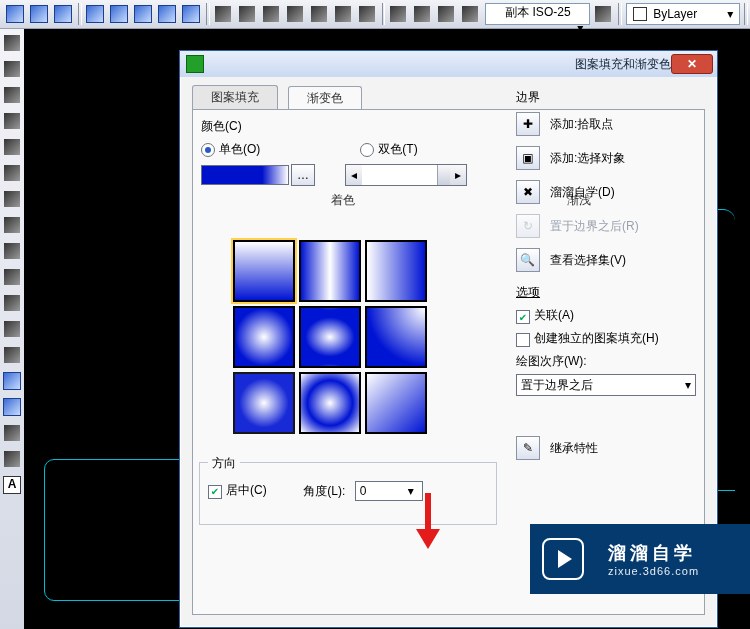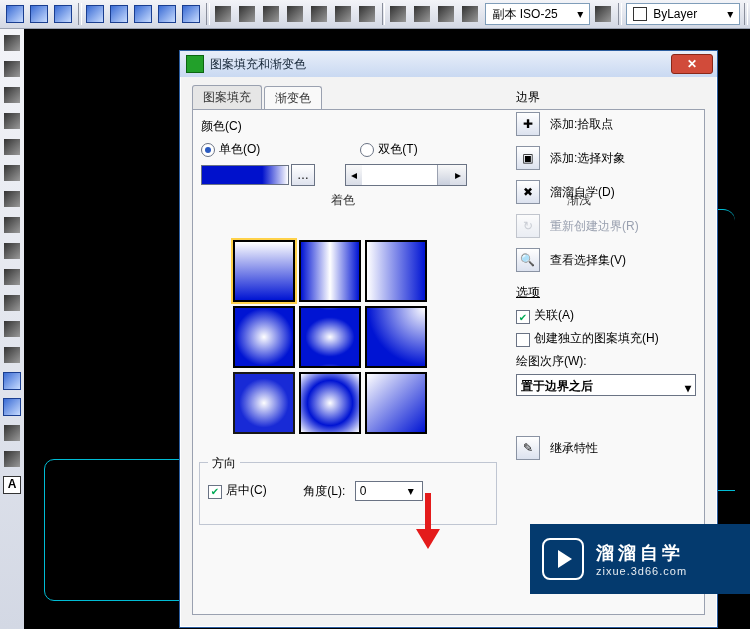--- a/index.html
+++ b/index.html
@@ -35,31 +35,31 @@
   .dots { position:absolute; left:28px; top:540px; width:135px; height:28px;
     background-image:radial-gradient(#666 0.7px, transparent 0.7px);
     background-size:6px 6px; }
 
   
   .dialog { position:absolute; left:179px; top:50px; width:537px; height:576px;
     background:#f3f3f3; border:1px solid #2b5da0; box-shadow:0 0 0 1px #fff inset; }
   .titlebar { height:26px; background:linear-gradient(#e8eef9,#c9d9f2);
     display:flex; align-items:center; padding-left:6px; }
   .titlebar .icon { width:16px; height:16px; background:#22a02a; border:1px solid #0c6512; margin-right:6px; }
-  .titlebar .title { flex:1; color:#123; }
+  .titlebar .title { flex:1; color:#123;text-align:right; }
   .titlebar .close { width:40px; height:18px; margin-right:4px;
     background:#d14b3a; border:1px solid #8a2718; border-radius:3px;
     display:flex; align-items:center; justify-content:center; color:#fff; font-weight:bold; }
 
   .body { position:absolute; left:6px; top:30px; right:6px; bottom:6px;
     background:#f3f3f3; }
 
   .tabs { display:flex; margin:4px 0 0 6px; }
-  .tab { padding:3px 10px; border:1px solid #9aa1b0; background:#e6e6e6;
-    border-bottom:none; border-radius:3px 3px 0 0; margin-right:2px; color:#333; }
+  .tab { padding:3px 18px; border:1px solid #9aa1b0; background:#e6e6e6;
+    border-bottom:none; border-radius:3px 3px 0 0; margin-right:10px; color:#333; }
   .tab.active { background:#f9f9f9; position:relative; top:1px; }
 
   .tabpane { border:1px solid #9aa1b0; background:#f9f9f9;
     margin:0 6px 6px 6px; height:488px; padding:8px; position:relative; }
 
   .row { margin-bottom:6px; }
   .radio { display:inline-flex; align-items:center; margin-right:40px; }
   .radio .dot { width:12px; height:12px; border:1px solid #6a7384; border-radius:50%;
     margin-right:4px; display:inline-flex; align-items:center; justify-content:center; background:#fff;}
   .radio.sel .dot::after { content:""; width:6px; height:6px; background:#2a5ac0; border-radius:50%; }
@@ -119,33 +119,33 @@
   
   .rpanel { position:absolute; left:330px; top:6px; width:190px; }
   .rpanel .section-title { margin:2px 0 6px 0; }
   .rbtn { display:flex; align-items:center; margin-bottom:10px; }
   .rbtn .ricon { width:22px; height:22px; border:1px solid #8a93a3;
     background:linear-gradient(#fff,#dce2ef); margin-right:10px;
     display:flex; align-items:center; justify-content:center; }
   .rbtn.disabled { color:#9aa1b0; }
   .rbtn.disabled .ricon { opacity:0.5; }
   .small-dd { width:170px; height:20px; border:1px solid #6a7384; background:#fff;
-    display:flex; align-items:flex-end; justify-content:space-between; padding:0 4px; margin-top:4px;font-weight:bold; }
+    display:flex; align-items:center; justify-content:space-between; padding:0 4px; margin-top:4px; }
 
   
   .red-arrow { position:absolute; left:416px; top:493px; width:24px; height:60px; z-index:30; }
   .red-arrow .shaft { position:absolute; left:9px; top:0; width:6px; height:38px; background:#e41b1b; }
   .red-arrow .head { position:absolute; left:0; top:36px; width:0; height:0;
     border-left:12px solid transparent; border-right:12px solid transparent;
     border-top:20px solid #e41b1b; }
 
   
   .wm { position:absolute; right:0; bottom:35px; width:220px; height:70px;
     background:#043a6e; display:flex; align-items:center; z-index:40;
-    color:#fff; }
+    color:#fff;gap:12px; }
   .wm .play { width:38px; height:38px; border:2px solid #fff; border-radius:8px;
     margin:0 12px; display:flex; align-items:center; justify-content:center; }
   .wm .play::after { content:""; border-left:14px solid #fff;
     border-top:9px solid transparent; border-bottom:9px solid transparent; margin-left:4px; }
   .wm .lines .ch { font-size:18px; font-weight:bold; letter-spacing:4px; }
   .wm .lines .en { font-size:11px; letter-spacing:1px; opacity:.9; }
 </style>
 </head>
 <body>
 
@@ -203,21 +203,21 @@
     </div>
   <div class="tb-btn">
       <span class="ico ico-dark"></span>
     </div>
   <div class="tb-btn">
       <span class="ico ico-dark"></span>
     </div>
   <div class="tb-btn">
       <span class="ico ico-dark"></span>
     </div>
-  <div class="tb-text" style="width:100px;">
+  <div class="tb-text" style="width:100px;flex-direction:column;">
     <span>副本 ISO-25</span>
     <span style="margin-left:auto;">▾</span>
   </div>
   <div class="tb-btn">
       <span class="ico ico-dark"></span>
     </div>
   <div class="tb-sep"></div>
   <div class="tb-text" style="width:110px;">
     <span class="tb-swatch"></span>
     <span>ByLayer</span>
@@ -372,21 +372,21 @@
       <div class="rbtn">
         <div class="ricon">▣</div>
         <span>添加:选择对象</span>
       </div>
       <div class="rbtn">
         <div class="ricon">✖</div>
         <span>溜溜自学(D)</span>
       </div>
       <div class="rbtn disabled">
         <div class="ricon">↻</div>
-        <span>重新创建边界(R)</span>
+        <span>置于边界之后(R)</span>
       </div>
       <div class="rbtn">
         <div class="ricon">🔍</div>
         <span>查看选择集(V)</span>
       </div>
 
       <div class="section-title" style="margin-top:12px;text-decoration:underline;">选项</div>
 
       <label class="chk checked" style="display:flex;margin-bottom:6px;">
         <span class="box"></span>

